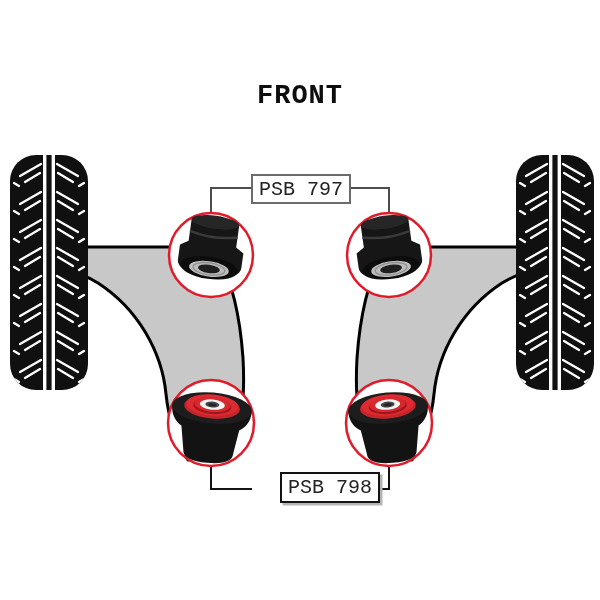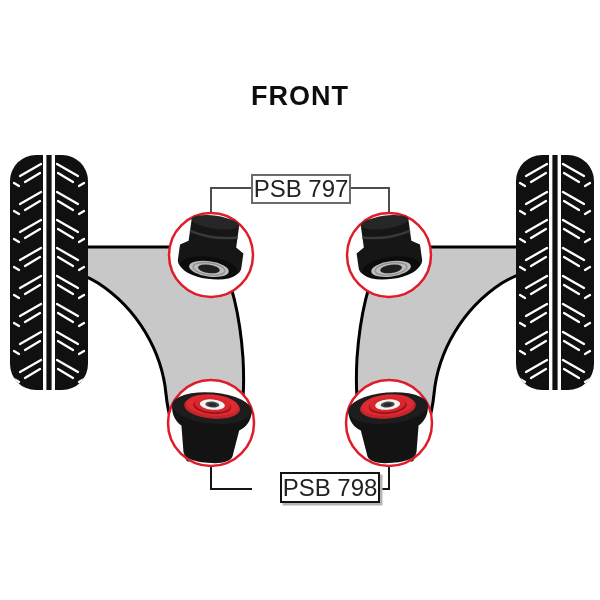--- a/index.html
+++ b/index.html
@@ -1,27 +1,27 @@
 <!DOCTYPE html>
 <html><head>
 <meta charset="utf-8">
 <style>
   html,body{margin:0;padding:0;background:#fff;}
   .stage{
     position:relative;width:600px;height:600px;background:#fff;overflow:hidden;
-    font-family:Liberation Sans, sans-serif;
+    font-family:Liberation Mono, monospace;
   }
   .stage svg{position:absolute;left:0;top:0;}
   .title{
     position:absolute;left:0;right:0;top:81px;text-align:center;
     font-size:27px;font-weight:bold;letter-spacing:1px;color:#0d0d0d;
   }
   .label-box{
     position:absolute;background:#fff;display:flex;align-items:center;justify-content:center;
-    font-size:24px;color:#222;box-sizing:border-box;white-space:nowrap;
+    font-size:20px;color:#222;box-sizing:border-box;white-space:nowrap;
   }
   .label-box.top{left:251px;top:174px;width:100px;height:30px;border:2px solid #6b6b6b;}
   .label-box.bottom{left:252px;top:472px;width:100px;height:31px;border:2px solid #131313;box-shadow:2.5px 2.5px 0 #b5b5b5;margin-left:28px;}
 </style>
 </head>
 <body>
 
 <div class="stage">
 
   <svg width="600" height="600" viewBox="0 0 600 600">

